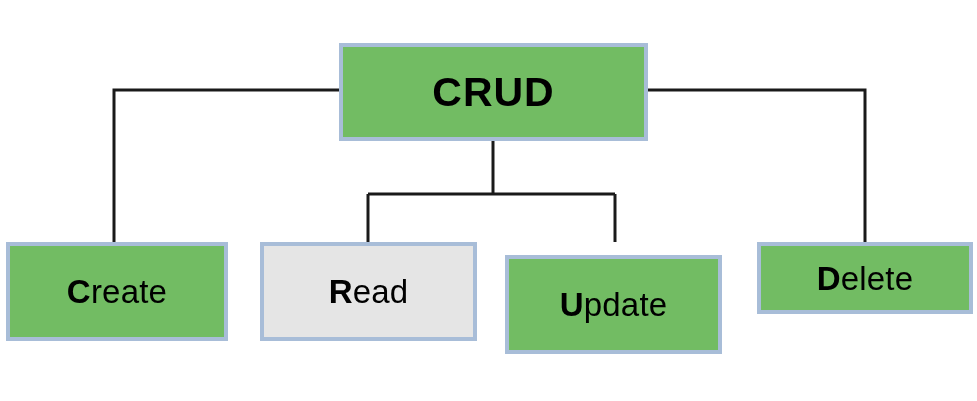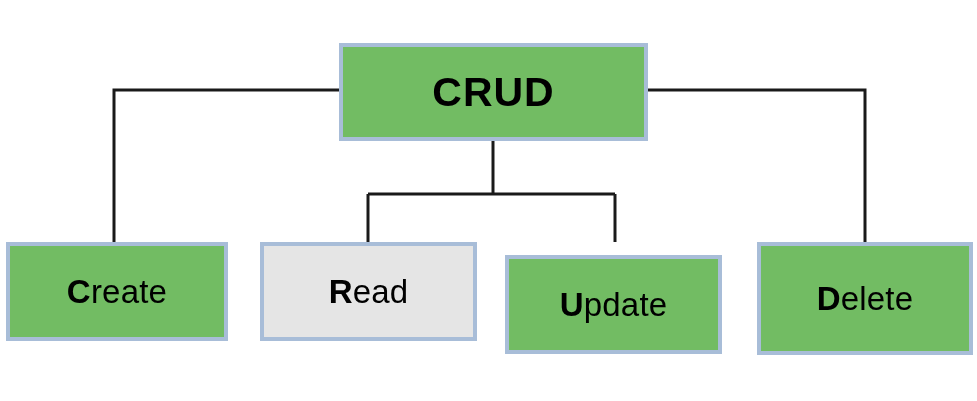--- a/index.html
+++ b/index.html
@@ -77,21 +77,21 @@
   #node-update {
     left: 505px;
     top: 242px;
     width: 217px;
     height: 99px;
   }
   #node-delete {
     left: 757px;
     top: 242px;
     width: 216px;
-    height: 113px;
+    height: 72px;
     text-align: right;
   }
   .leaf .node-label {
     font-size: 33px;
   }
 </style>
 </head>
 <body style="background: rgb(255, 255, 255);">
 
 <div id="diagram-root">

